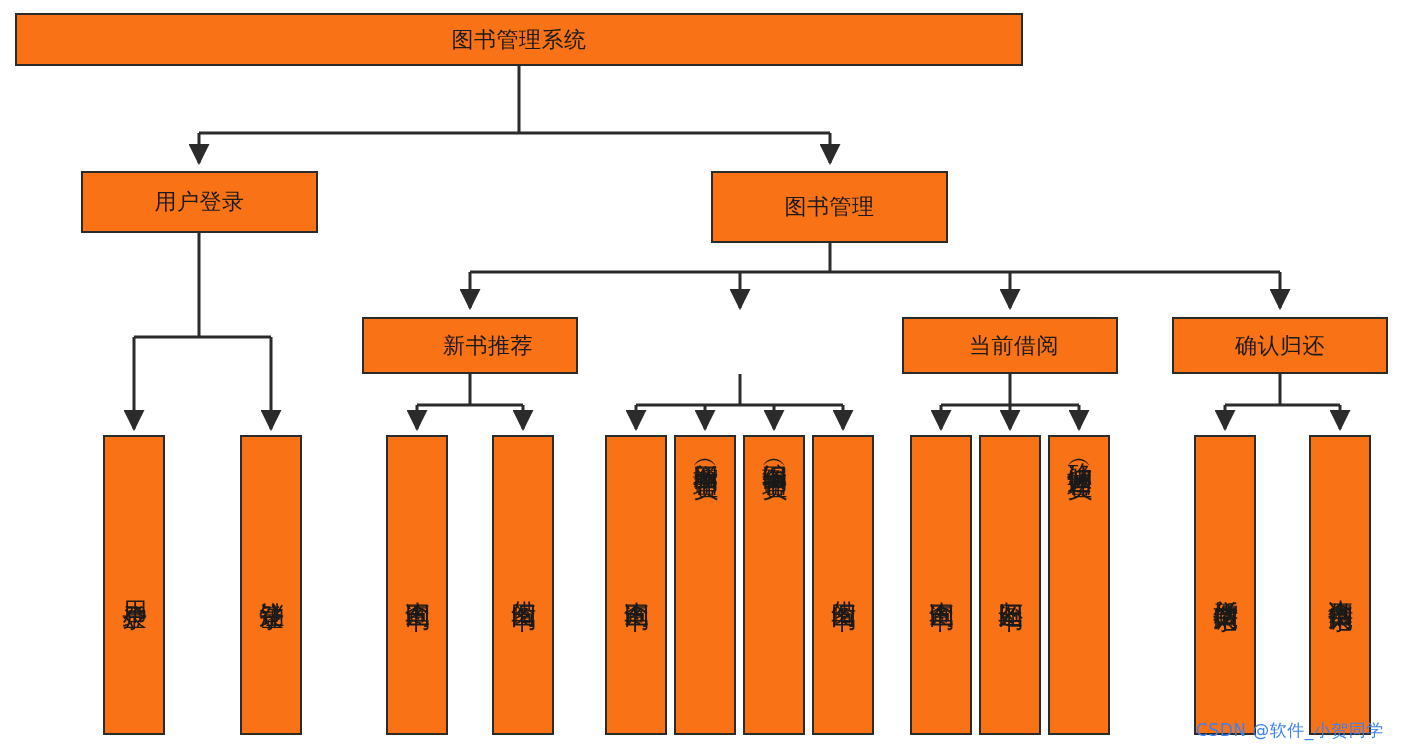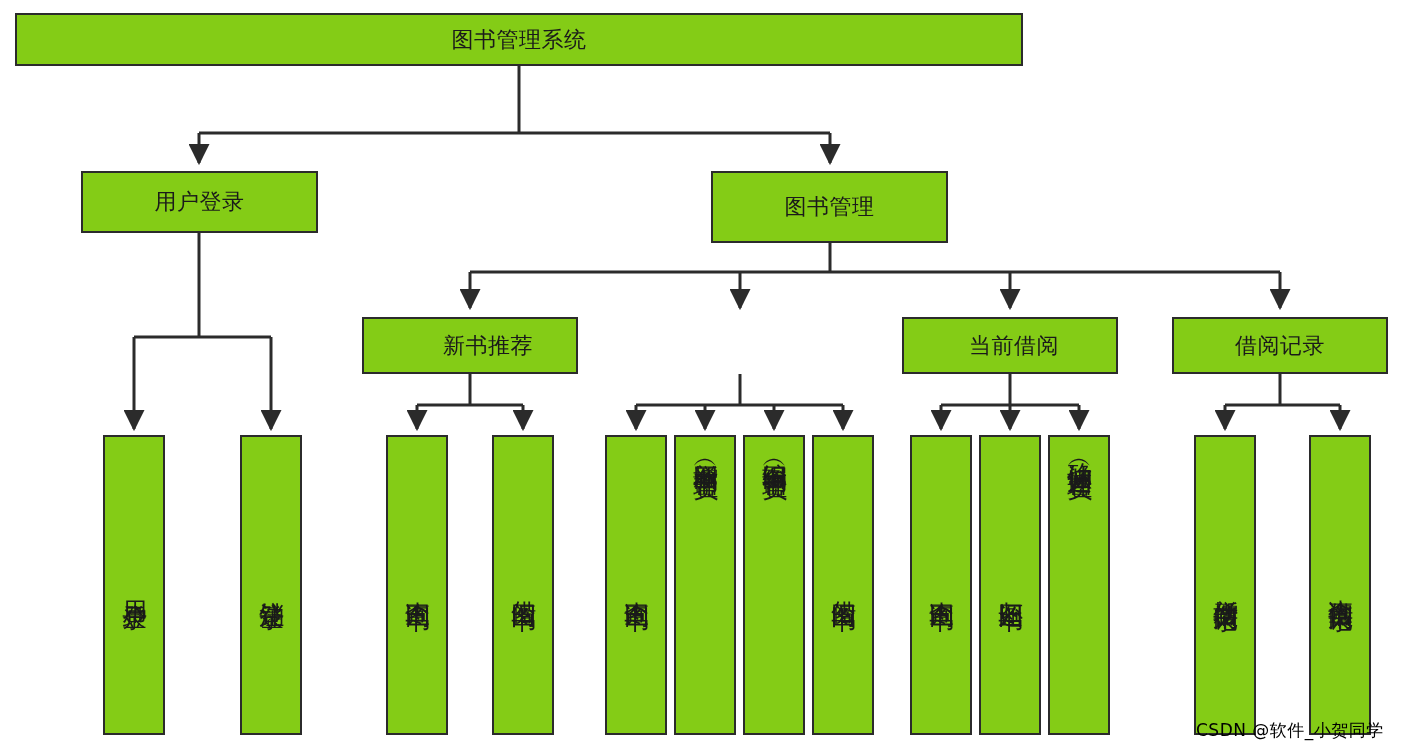--- a/index.html
+++ b/index.html
@@ -22,21 +22,21 @@
     position: absolute;
     left: 0;
     top: 0;
     width: 1405px;
     height: 747px;
     pointer-events: none;
   }
   .node {
     position: absolute;
     box-sizing: border-box;
-    background: #84cc16;
+    background: #f97316;
     border: 2px solid #2b2b2b;
     display: flex;
     align-items: center;
     justify-content: center;
     color: #1a1a1a;
     z-index: 2;
   }
   .node-label {
     display: block;
     text-align: center;
@@ -62,21 +62,21 @@
     margin: 0 auto;
   }
   
   .node.vertical.center-text {
     align-items: center;
     padding-top: 0;
   }
   .watermark {
     position: absolute;
     font-size: 17px;
-    color: #000000;
+    color: #3b82f6;
     white-space: nowrap;
     z-index: 3;
     letter-spacing: 0.5px;
   }
 </style>
 </head>
 <body>
 
 <div id="diagram-canvas">
 
@@ -145,21 +145,21 @@
   <div class="node horizontal" style="left:362px; top:317px; width:216px; height:57px;padding-left:36px;">
     <span class="node-label">新书推荐</span>
   </div>
 
 
   <div class="node horizontal" style="left:902px; top:317px; width:216px; height:57px;padding-left:8px;">
     <span class="node-label">当前借阅</span>
   </div>
 
   <div class="node horizontal" style="left:1172px; top:317px; width:216px; height:57px;">
-    <span class="node-label">借阅记录</span>
+    <span class="node-label">确认归还</span>
   </div>
 
   <div class="node vertical center-text" style="left:103px; top:435px; width:62px; height:300px;">
     <span class="node-label">用户登录</span>
   </div>
 
   <div class="node vertical center-text" style="left:240px; top:435px; width:62px; height:300px;">
     <span class="node-label">注销登录</span>
   </div>
 

